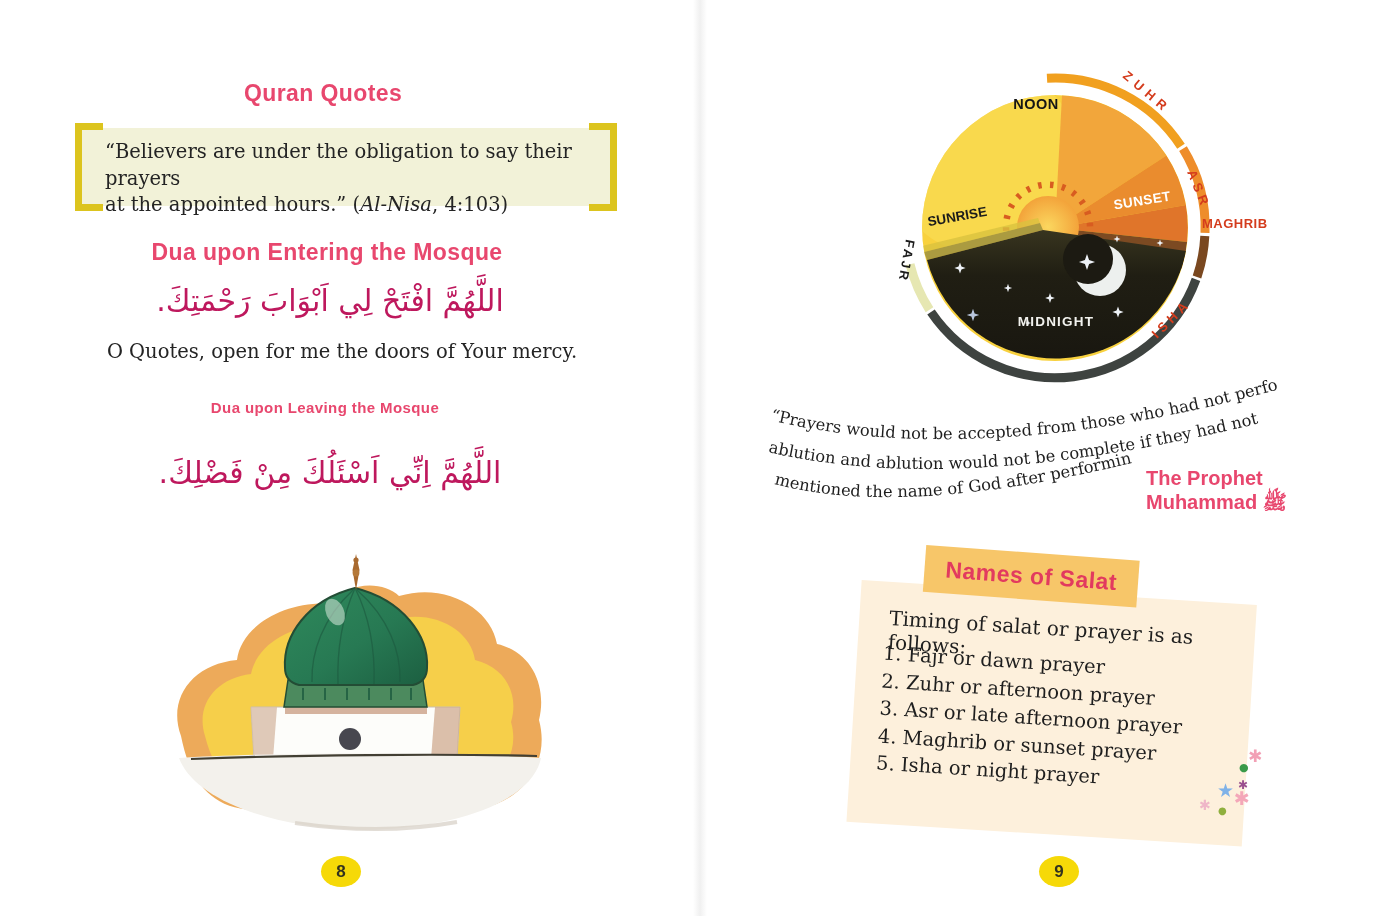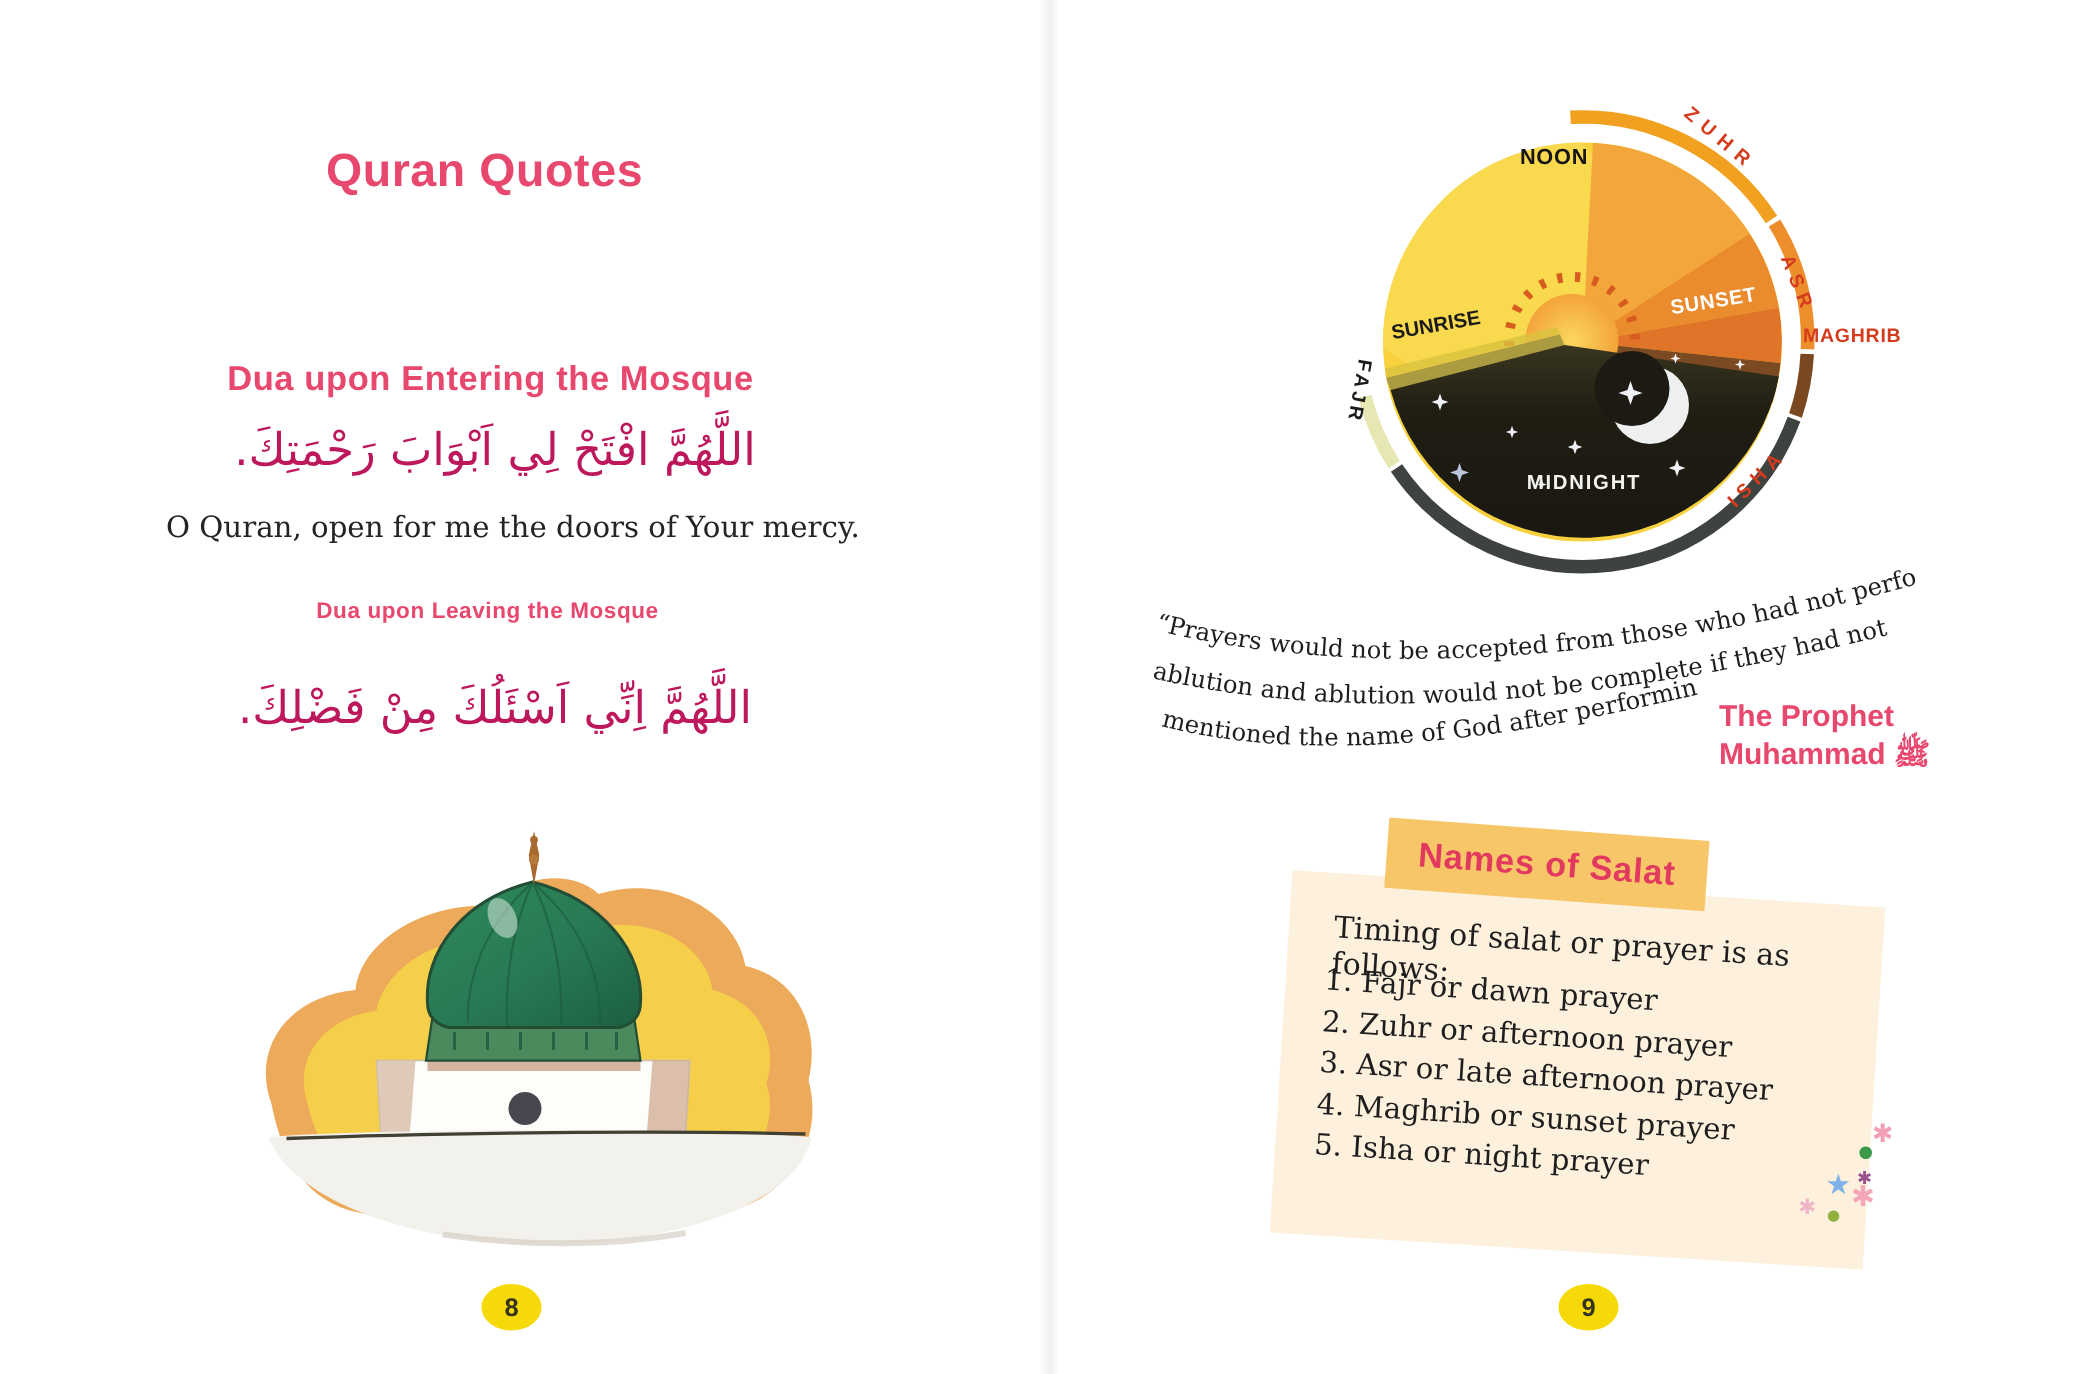--- a/index.html
+++ b/index.html
@@ -45,26 +45,34 @@
   svg text{font-family:"Liberation Sans",sans-serif;}
   svg .serifq{font-family:"DejaVu Serif",serif;}
 </style>
 </head>
 <body>
 
 <div class="spread">
 
   <div class="abs" style="left:0;top:0;width:700px;height:916px;">
 
-    <div class="abs pink-head" style="left:0;top:96px;width:646px;font-size:31px;">Quran Quotes</div>
-
+    <div class="abs pink-head" style="left:0;top:80px;width:646px;font-size:23px;">Quran Quotes</div>
+
+    <div class="abs quote-box">
+      <span class="bracket l"></span>
+      <span class="bracket r"></span>
+      <div class="qtext">
+        <span>“Believers are under the obligation to say their prayers</span><br>
+        <span>at the appointed hours.” (</span><i>Al-Nisa</i><span>, 4:103)</span>
+      </div>
+    </div>
 
     <div class="abs pink-head" style="left:0;top:239px;width:654px;font-size:23px;">Dua upon Entering the Mosque</div>
     <div class="abs arabic" style="left:30px;top:283px;width:600px;">اللَّهُمَّ افْتَحْ لِي اَبْوَابَ رَحْمَتِكَ.</div>
-    <div class="abs trans" style="left:42px;top:340px;width:600px;">O Quran, open for me the doors of Your mercy.</div>
+    <div class="abs trans" style="left:42px;top:340px;width:600px;">O Quotes, open for me the doors of Your mercy.</div>
 
     <div class="abs pink-head" style="left:0;top:399px;width:650px;font-size:15px;">Dua upon Leaving the Mosque</div>
     <div class="abs arabic" style="left:30px;top:441px;width:600px;margin-top:14px;">اللَّهُمَّ اِنِّي اَسْئَلُكَ مِنْ فَضْلِكَ.</div>
 
     <svg class="abs" style="left:145px;top:540px;" width="430" height="300" viewBox="0 0 430 300">
       <defs>
         <linearGradient id="domeg" x1="0" y1="0" x2="1" y2="1">
           <stop offset="0" stop-color="#2f8a5c"></stop>
             <stop offset=".55" stop-color="#277953"></stop>
             <stop offset="1" stop-color="#1c5f41"></stop>

